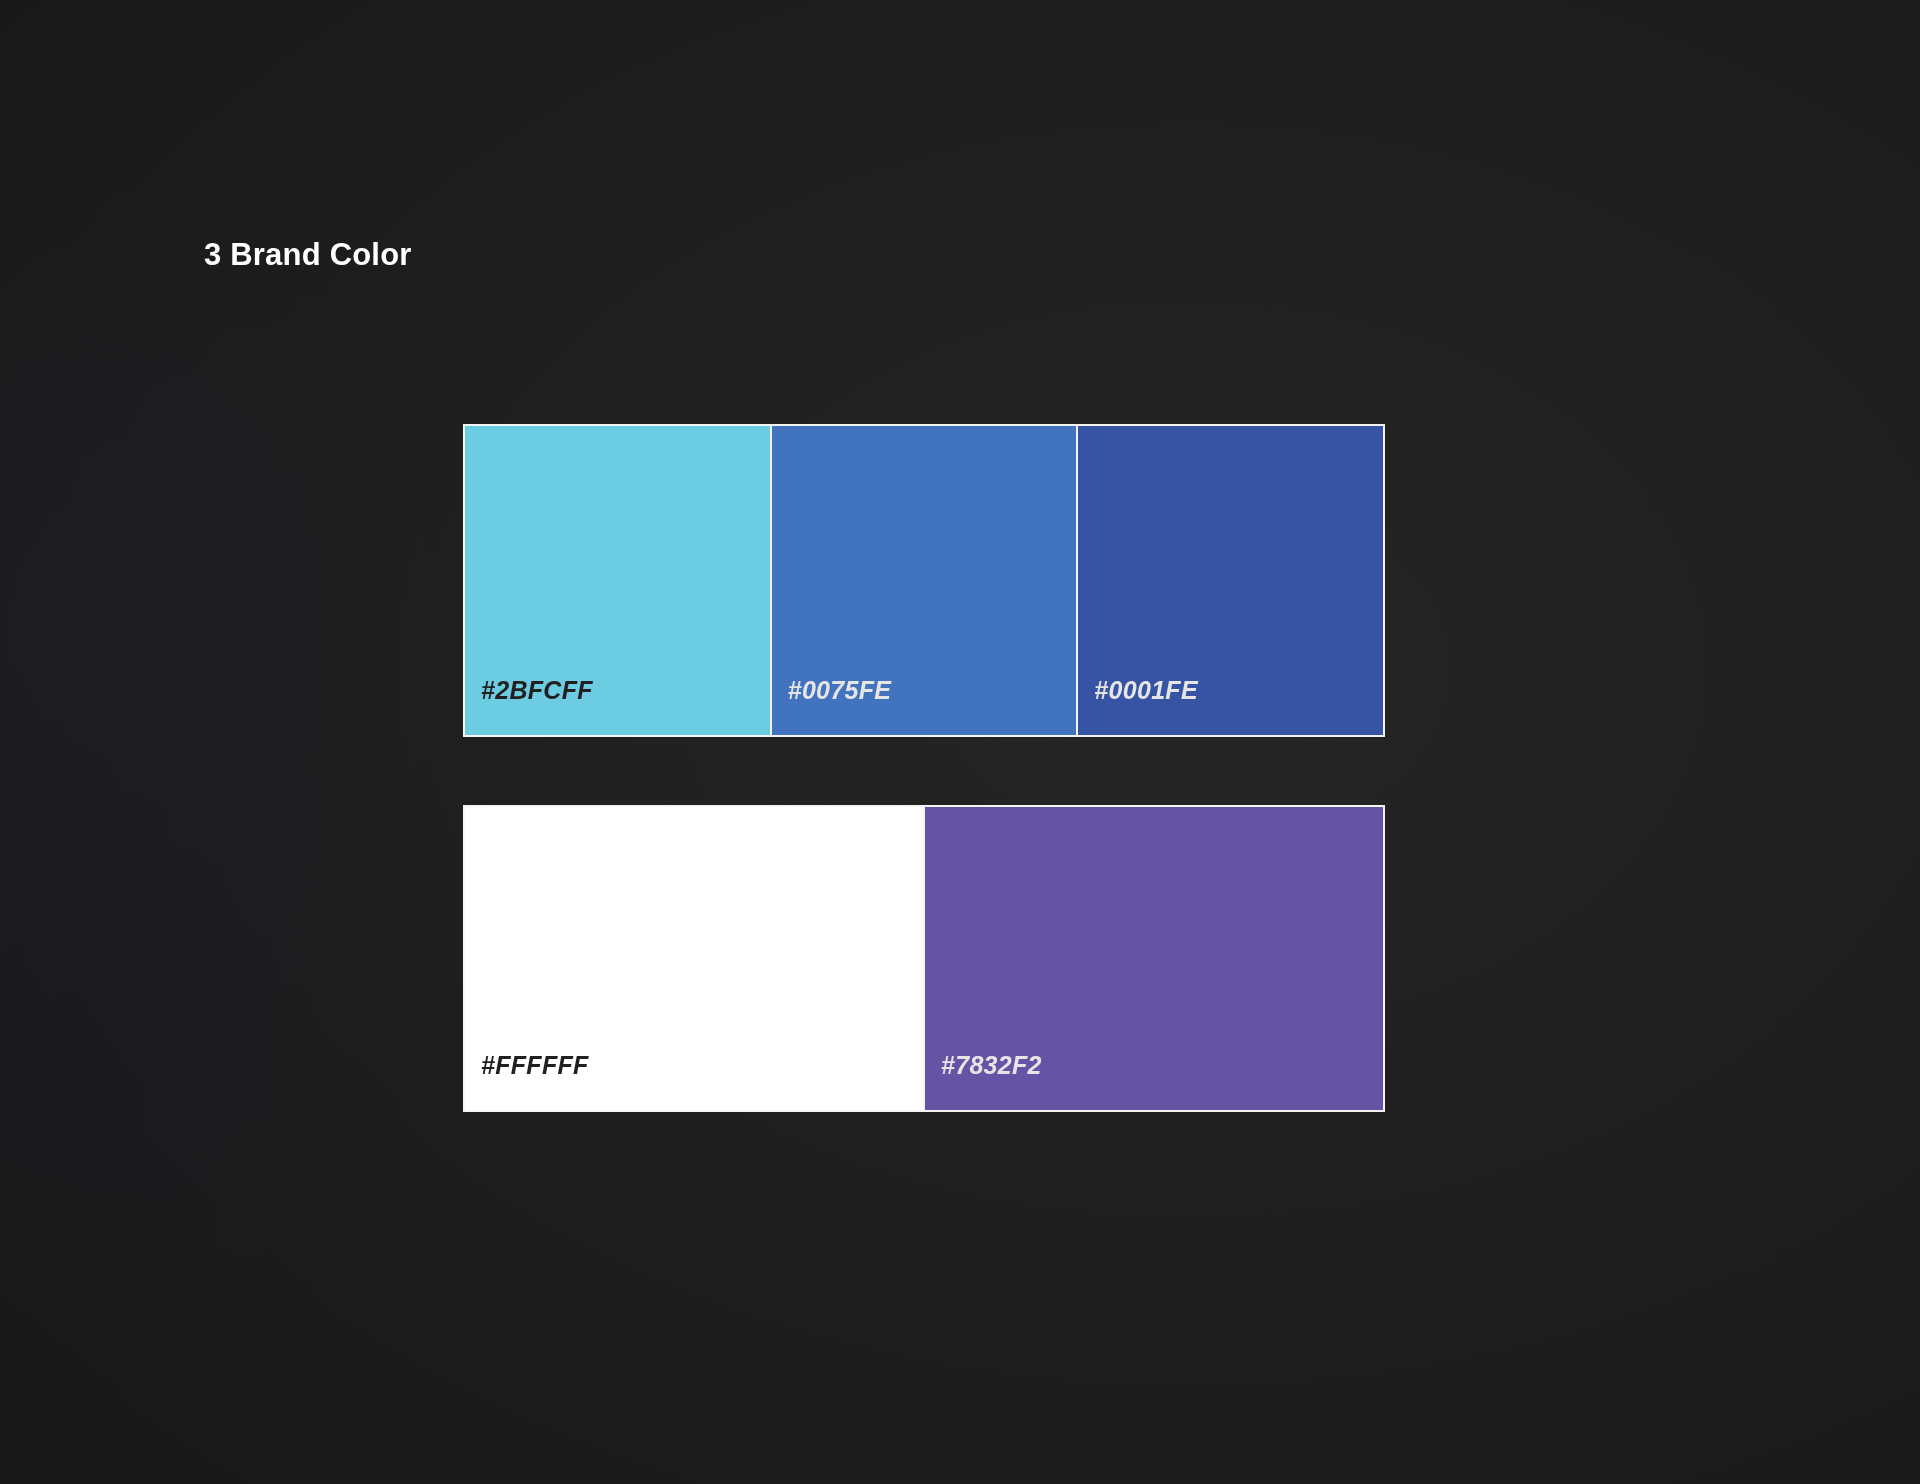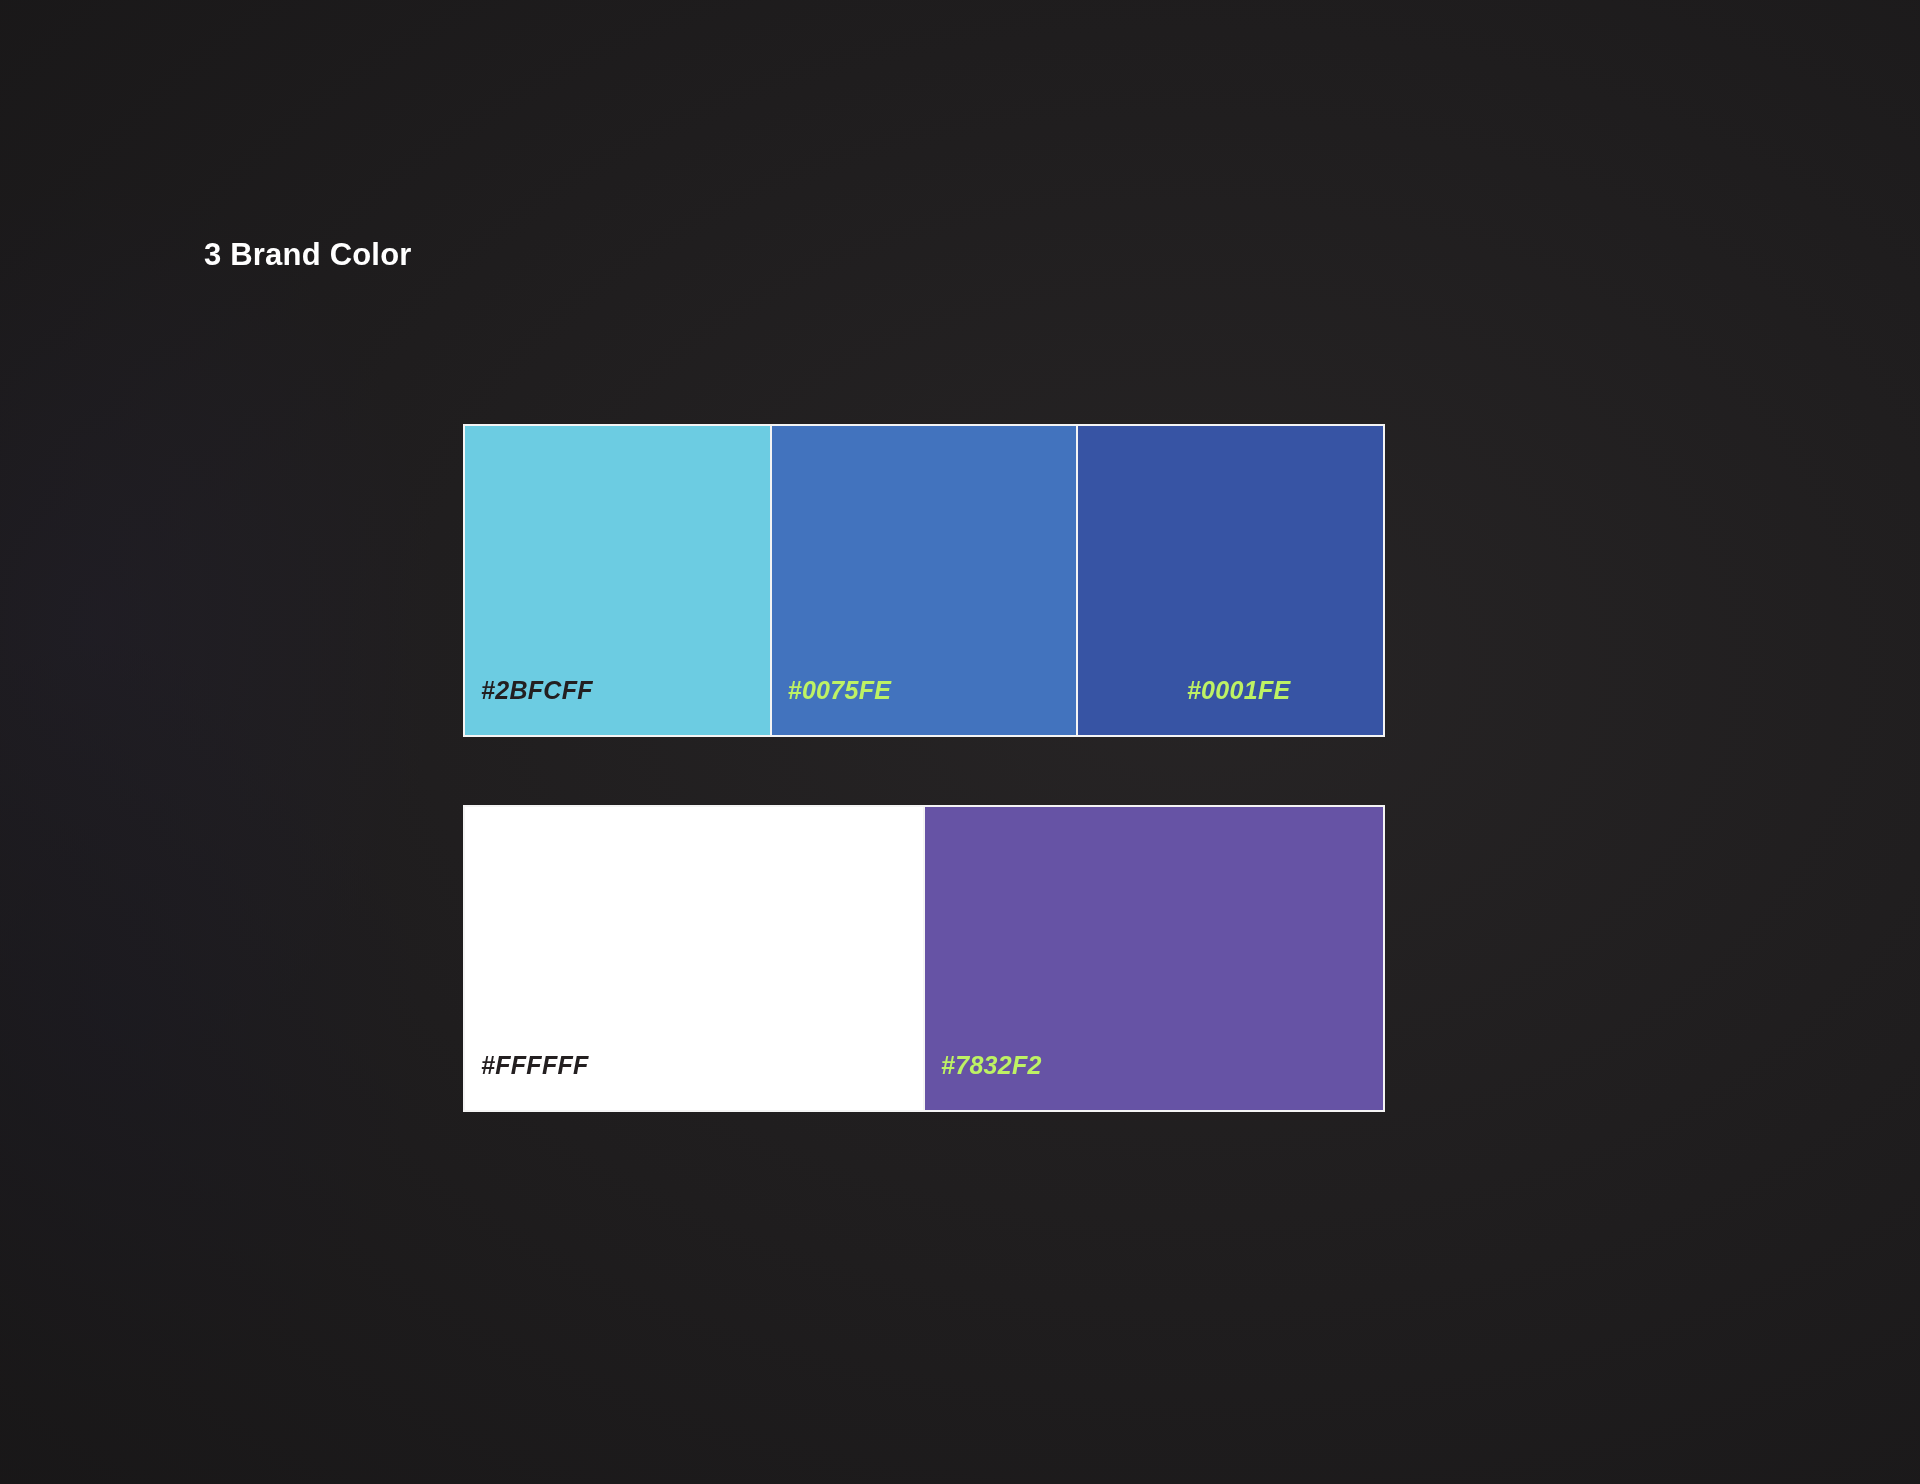--- a/index.html
+++ b/index.html
@@ -86,21 +86,21 @@
 
   .swatch-label {
     position: relative;
     padding: 0 0 30px 16px;
     font-size: 25px;
     font-weight: bold;
     letter-spacing: 0.3px;
     white-space: nowrap;
     font-style: italic;
   }
-  .label-light { color: #bef264; }
+  .label-light { color: #e5e5e5; }
   .label-dark  { color: #231f20; }
 </style>
 </head>
 <body>
 
 <div class="page" style="background-color: rgb(32, 30, 31);">
 
   <div class="bg-tint-left"></div>
   <div class="bg-tint-bottom"></div>
   <div class="bg-vignette"></div>
@@ -109,21 +109,21 @@
 
   <div class="palette">
 
     <div class="swatch-row row-one">
       <div class="swatch" id="sw-0-0" style="background: rgb(108, 204, 226);">
         <span class="swatch-label label-dark">#2BFCFF</span>
       </div>
       <div class="swatch" id="sw-0-1" style="background: rgb(66, 115, 190);">
         <span class="swatch-label label-light">#0075FE</span>
       </div>
-      <div class="swatch" id="sw-0-2" style="background: rgb(55, 84, 164); justify-content: center;">
+      <div class="swatch" id="sw-0-2" style="background: rgb(55, 84, 164);">
         <span class="swatch-label label-light">#0001FE</span>
       </div>
     </div>
 
     <div class="swatch-row row-two">
       <div class="swatch" id="sw-1-0" style="background: rgb(255, 255, 255);">
         <span class="swatch-label label-dark">#FFFFFF</span>
       </div>
       <div class="swatch offset-top" id="sw-1-2" style="background: rgb(102, 83, 165);">
         <span class="swatch-label label-light">#7832F2</span>

